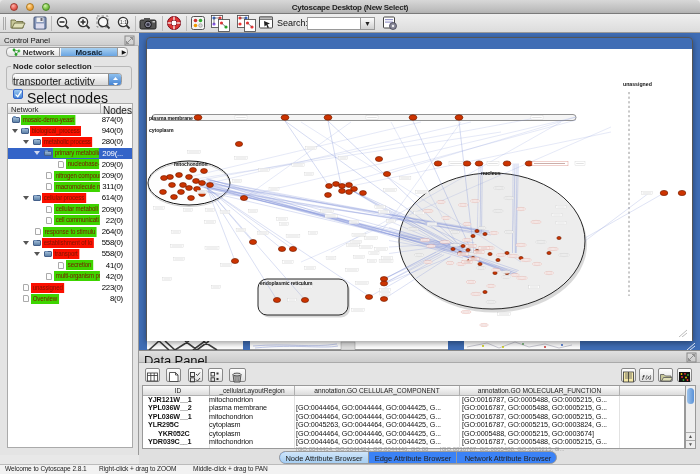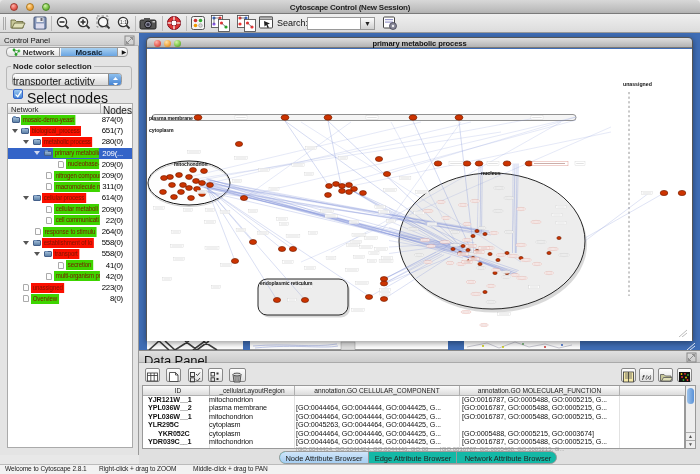--- a/index.html
+++ b/index.html
@@ -15,21 +15,21 @@
 .tb-sep{position:absolute;top:2px;width:1px;height:15px;background:#bbb}
 .th{position:absolute;top:0;height:9px;border-right:1px solid #b0b0b0;font-size:6.6px;text-align:center;line-height:9px;color:#222;overflow:hidden}
 .td{position:absolute;font-size:7.2px;line-height:8.4px;white-space:nowrap;overflow:hidden;color:#111;letter-spacing:-0.1px}
 .seg{position:absolute;top:0;height:13px;line-height:13px;font-size:7.5px;text-align:center;color:#222;border-right:1px solid #9a9a9a}
 </style></head><body>
 
 <div class="abs" style="left:0;top:0;width:700px;height:14px;background:linear-gradient(#d8d8d8,#bcbcbc 80%,#b0b0b0);border-bottom:1px solid #7a7a7a;border-radius:4px 4px 0 0">
  <div class="tl" style="left:10px;background:radial-gradient(circle at 35% 30%,#ffb3ac,#e6594e 60%,#b33a30);border:0.5px solid #a03a30"></div>
  <div class="tl" style="left:26px;background:radial-gradient(circle at 35% 30%,#ffe2a8,#efa33b 60%,#c47d20);border:0.5px solid #b07a20"></div>
  <div class="tl" style="left:42px;background:radial-gradient(circle at 35% 30%,#d2f5a8,#77c043 60%,#4d8a28);border:0.5px solid #4d8a28"></div>
- <div class="abs" style="left:0;right:0;top:2.5px;text-align:center;font-size:8px;font-weight:bold;color:#222;letter-spacing:-0.25px">Cytoscape Control (New Session)</div>
+ <div class="abs" style="left:0;right:0;top:2.5px;text-align:center;font-size:8px;font-weight:bold;color:#222;letter-spacing:-0.25px">Cytoscape Desktop (New Select)</div>
 </div>
 <div class="abs" style="left:0;top:14px;width:700px;height:19px;background:linear-gradient(#efefef,#dcdcdc);border-bottom:1px solid #9a9a9a">
 <svg class="abs" style="left:2px;top:1.0px" width="6" height="17" viewBox="0 0 6 17">
       <line x1="1.5" y1="2" x2="1.5" y2="15" stroke="#aaa"></line>
       <line x1="3.5" y1="2" x2="3.5" y2="15" stroke="#aaa"></line>
     </svg>
     <svg class="abs" style="left:9px;top:1.0px" width="17" height="17" viewBox="0 0 17 17">
       <path d="M2 13 L2 5 L6 5 L7.5 6.5 L14 6.5 L14 13 Z" fill="#c8c89a" stroke="#6b6b40" stroke-width="0.9"></path>
       <path d="M3 13 L5.5 8 L16 8 L13.5 13 Z" fill="#e0e0b8" stroke="#6b6b40" stroke-width="0.9"></path>
     </svg>
@@ -175,21 +175,21 @@
 <span class="abs" style="left:92px;top:0;width:1px;height:9.5px;background:#b0b0b0"></span>
       </div>
       <div class="tree-row" style="top:10.0px;">
         <span class="folder" style="left:3.5px"></span>
         <span class="val" style="">874(0)</span>
         <span class="lbl grn" style="position:absolute;left:12.5px;max-width:92px">mosaic-demo-yeast</span>
       </div>
       <div class="tree-row" style="top:21.2px;">
         <span class="arr" style="left:4px;border-top-color:#555"></span>
         <span class="folder" style="left:13px"></span>
-        <span class="val" style="">651(7)</span>
+        <span class="val" style="">940(0)</span>
         <span class="lbl red" style="position:absolute;left:22px;max-width:81px">biological_process</span>
       </div>
       <div class="tree-row" style="top:32.4px;">
         <span class="arr" style="left:15px;border-top-color:#555"></span>
         <span class="folder" style="left:25px"></span>
         <span class="val" style="">280(0)</span>
         <span class="lbl red" style="position:absolute;left:34px;max-width:67px">metabolic process</span>
       </div>
       <div class="tree-row" style="top:43.599999999999994px;background:#3464c8;">
         <span class="arr" style="left:26px;border-top-color:#cfd8ee"></span>
@@ -287,26 +287,20 @@
    <circle cx="336" cy="5" r="1" fill="#cc0"></circle>
         <circle cx="356" cy="6" r="1" fill="#cc0"></circle>
         <circle cx="376" cy="3" r="1" fill="#6a6"></circle>
         <circle cx="398" cy="6" r="1" fill="#c33"></circle>
         <circle cx="415" cy="4" r="1" fill="#36c"></circle>
    <rect x="433" y="0" width="113" height="9" fill="#3f6db5"></rect>
   </svg>
  </div>
 
  <div class="abs" style="left:7px;top:4px;width:547px;height:304px;border:1px solid #555;border-radius:4px 4px 0 0;box-shadow:0 2px 6px rgba(0,0,0,0.4)">
-  <div class="abs" style="left:0;top:0;width:545px;height:10px;background:linear-gradient(#dedede,#b2b2b2);border-bottom:1px solid #777;border-radius:4px 4px 0 0">
-   <div class="tl" style="left:7px;top:1.5px;width:7px;height:7px;background:radial-gradient(circle at 35% 30%,#ffb3ac,#e6594e 60%,#b33a30)"></div>
-   <div class="tl" style="left:17px;top:1.5px;width:7px;height:7px;background:radial-gradient(circle at 35% 30%,#ffe2a8,#efa33b 60%,#c47d20)"></div>
-   <div class="tl" style="left:27px;top:1.5px;width:7px;height:7px;background:radial-gradient(circle at 35% 30%,#d2f5a8,#77c043 60%,#4d8a28)"></div>
-   <div class="abs" style="left:0;right:0;top:1px;text-align:center;font-size:7.6px;font-weight:bold;color:#111;letter-spacing:-0.1px">primary metabolic process</div>
-  </div>
   <div class="abs" style="left:0;top:11px;width:545px;height:292px;background:#fff;overflow:hidden">
    <svg width="546" height="292" viewBox="146 47 546 292" style="position:absolute;left:0;top:0">
 <rect x="151" y="112.5" width="424" height="6" rx="3" fill="#f5f5f5" stroke="#666" stroke-width="0.7"></rect>
 <text x="148" y="117.5" font-size="5.2" font-weight="bold" fill="#111" letter-spacing="-0.12">plasma membrane</text>
 <text x="148" y="129.5" font-size="5.2" font-weight="bold" fill="#111" letter-spacing="-0.12">cytoplasm</text>
 <ellipse cx="188" cy="181" rx="41" ry="22" fill="#fdfdfd" stroke="#111" stroke-width="1.0"></ellipse>
 <ellipse cx="188" cy="182.5" rx="41" ry="22" fill="none" stroke="#999" stroke-width="1.0" opacity="0.5"></ellipse>
 <text x="173" y="163.5" font-size="5" font-weight="bold" fill="#111" letter-spacing="-0.12">mitochondrion</text>
 <ellipse cx="491" cy="239" rx="93" ry="68" fill="#aaa" opacity="0.45" transform="translate(2,3.5)"></ellipse>
 <ellipse cx="491" cy="239" rx="93" ry="68" fill="#ededed" stroke="#111" stroke-width="0.9"></ellipse>
@@ -839,41 +833,42 @@
       <div class="abs" style="top:26.799999999999997px;left:0;width:545px;height:8.4px">
         <span class="td" style="left:5px;width:60px;font-weight:bold">YPL036W__1</span>
         <span class="td" style="left:66px;width:84px">mitochondrion</span>
         <span class="td" style="left:153px;width:162px">[GO:0044464, GO:0044444, GO:0044425, G...</span>
         <span class="td" style="left:319px;width:158px">[GO:0016787, GO:0005488, GO:0005215, G...</span>
       </div>
       <div class="abs" style="top:35.199999999999996px;left:0;width:545px;height:8.4px">
         <span class="td" style="left:5px;width:60px;font-weight:bold">YLR295C</span>
         <span class="td" style="left:66px;width:84px">cytoplasm</span>
         <span class="td" style="left:153px;width:162px">[GO:0045263, GO:0044464, GO:0044425, G...</span>
+        <span class="td" style="left:319px;width:158px">[GO:0016787, GO:0005215, GO:0003824, G...</span>
       </div>
       <div class="abs" style="top:43.599999999999994px;left:0;width:545px;height:8.4px">
         <span class="td" style="left:15px;width:60px;font-weight:bold">YKR052C</span>
         <span class="td" style="left:66px;width:84px">cytoplasm</span>
         <span class="td" style="left:153px;width:162px">[GO:0044464, GO:0044446, GO:0044425, G...</span>
         <span class="td" style="left:319px;width:158px">[GO:0005488, GO:0005215, GO:0003674]</span>
       </div>
       <div class="abs" style="top:51.99999999999999px;left:0;width:545px;height:8.4px">
         <span class="td" style="left:5px;width:60px;font-weight:bold">YDR039C__1</span>
         <span class="td" style="left:66px;width:84px">mitochondrion</span>
         <span class="td" style="left:153px;width:162px">[GO:0044464, GO:0044444, GO:0044425, G...</span>
         <span class="td" style="left:319px;width:158px">[GO:0016787, GO:0005488, GO:0005215, G...</span>
       </div>
       <div class="abs" style="top:60.39999999999999px;left:153px;font-size:6px;color:#999;white-space:nowrap;overflow:hidden;width:390px">[GO:0044464, GO:0044424, GO:0044446, GO:00&nbsp;&nbsp;&nbsp;&nbsp;&nbsp;&nbsp;&nbsp;[GO:0016787, GO:0005488, GO:0005215, G...</div>
  </div>
  <div class="abs" style="left:546px;top:34px;width:11px;height:64px;background:#eee;border:1px solid #999">
   <div class="abs" style="left:1px;top:2px;width:7px;height:16px;border-radius:4px;background:linear-gradient(90deg,#9cc2ea,#5a92d8)"></div>
   <div class="abs" style="left:0;bottom:8px;width:9px;height:8px;border-top:1px solid #aaa;font-size:5px;text-align:center;color:#555">▲</div>
   <div class="abs" style="left:0;bottom:0;width:9px;height:8px;border-top:1px solid #aaa;font-size:5px;text-align:center;color:#555">▼</div>
  </div>
- <div class="abs" style="left:140px;top:100px;width:278px;height:13px;border:1px solid #9a9a9a;border-radius:6.5px;background:#14b8a6;overflow:hidden">
+ <div class="abs" style="left:140px;top:100px;width:278px;height:13px;border:1px solid #9a9a9a;border-radius:6.5px;background:#3b82f6;overflow:hidden">
   <div class="seg" style="left:0;width:89px;background:linear-gradient(#cfe5fa,#9ec9ef)">Node Attribute Browser</div>
   <div class="seg" style="left:90px;width:87px">Edge Attribute Browser</div>
   <div class="seg" style="left:178px;width:100px;border-right:none">Network Attribute Browser</div>
  </div>
 </div>
 <div class="abs" style="left:0;top:464px;width:700px;height:10px;background:#f2f2f2;border-top:1px solid #bbb"></div>
 <div class="abs" style="left:5px;top:464.5px;font-size:6.6px;letter-spacing:-0.1px;color:#222">Welcome to Cytoscape 2.8.1</div>
 <div class="abs" style="left:99px;top:464.5px;font-size:6.6px;letter-spacing:-0.1px;color:#222">Right-click + drag to ZOOM</div>
 <div class="abs" style="left:193px;top:464.5px;font-size:6.6px;letter-spacing:-0.1px;color:#222">Middle-click + drag to PAN</div>
 </body></html>

